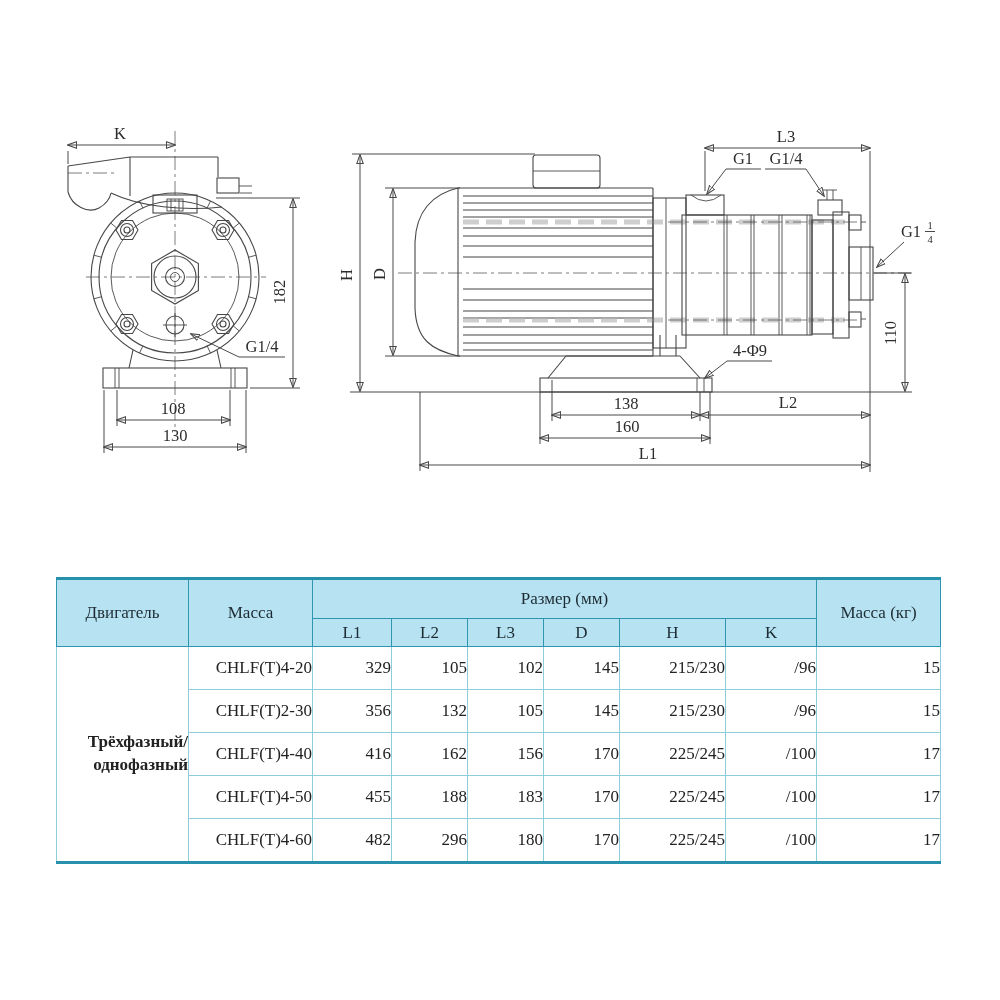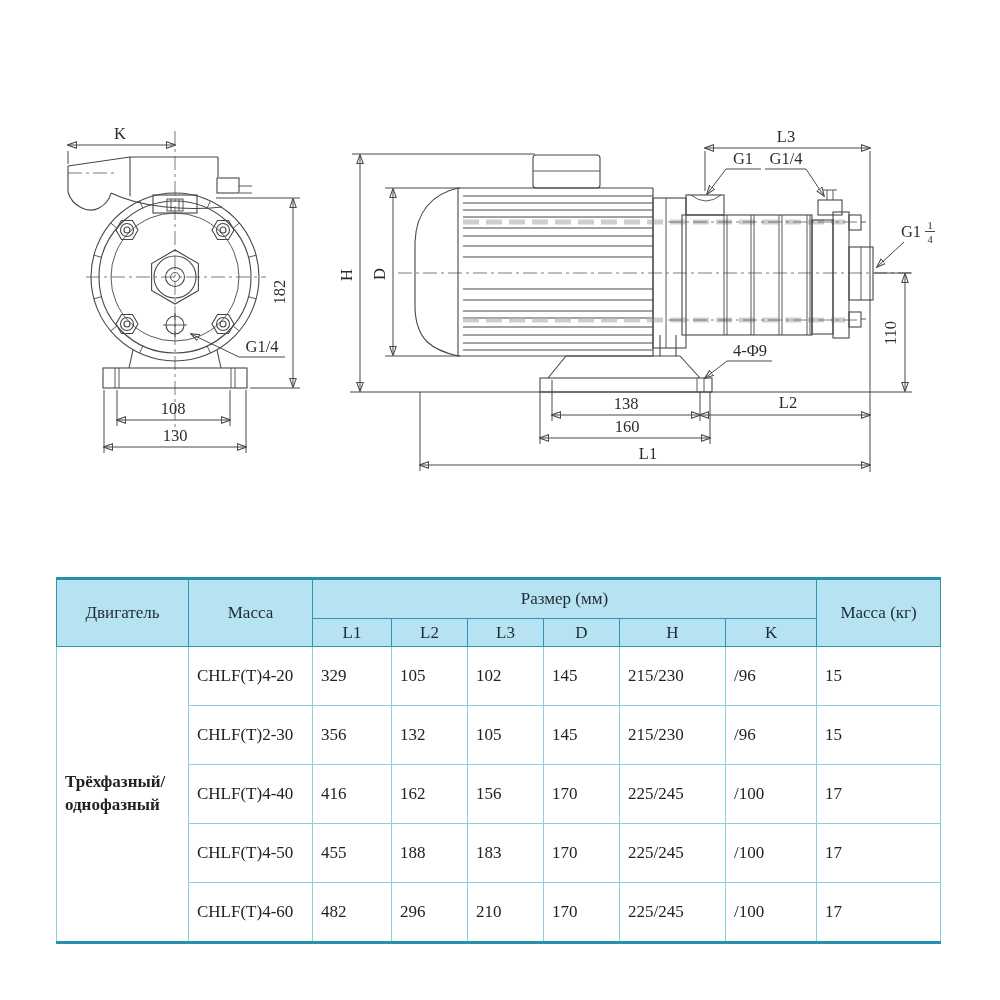--- a/index.html
+++ b/index.html
@@ -17,21 +17,21 @@
   .drawing text.sm{font-size:10.5px;}
   
   .spec{position:absolute;left:56px;top:560px;width:884px;border-collapse:collapse;
         table-layout:fixed;font-size:17px;color:#222;background:#fff;
         border-top:3px solid #2791ad;border-bottom:3px solid #2791ad;
         border-left:1px solid #9ed8e6;border-right:1px solid #9ed8e6;margin-top:17px;}
   .spec thead th{background:#b7e2f1;border:1.4px solid #2f96b2;font-weight:normal;
         color:#1c2b33;padding:0;}
   .spec thead tr.h1 th{height:38px;}
   .spec thead tr.h2 th{height:27px;}
-  .spec tbody td{border:1.3px solid #8ecddd;text-align:left;height:42px;padding:8px;}
+  .spec tbody td{border:1.3px solid #8ecddd;text-align:right;height:42px;padding:0;}
   .spec td.motor{line-height:1.35;font-weight:bold;}
 </style>
 </head>
 <body>
 
 <div class="canvas">
 
   <svg class="drawing" width="1000" height="520" viewBox="0 0 1000 520">
     <defs>
       <marker id="ma" viewBox="0 0 10 10" refX="9" refY="5" markerWidth="10" markerHeight="10" orient="auto-start-reverse">
@@ -270,21 +270,21 @@
         <td>183</td>
         <td>170</td>
         <td>225/245</td>
         <td>/100</td>
         <td>17</td>
       </tr>
       <tr>
         <td>CHLF(T)4-60</td>
         <td>482</td>
         <td>296</td>
-        <td>210</td>
+        <td>180</td>
         <td>170</td>
         <td>225/245</td>
         <td>/100</td>
         <td>17</td>
       </tr>
     </tbody>
   </table>
 </div>
 
 </body></html>

